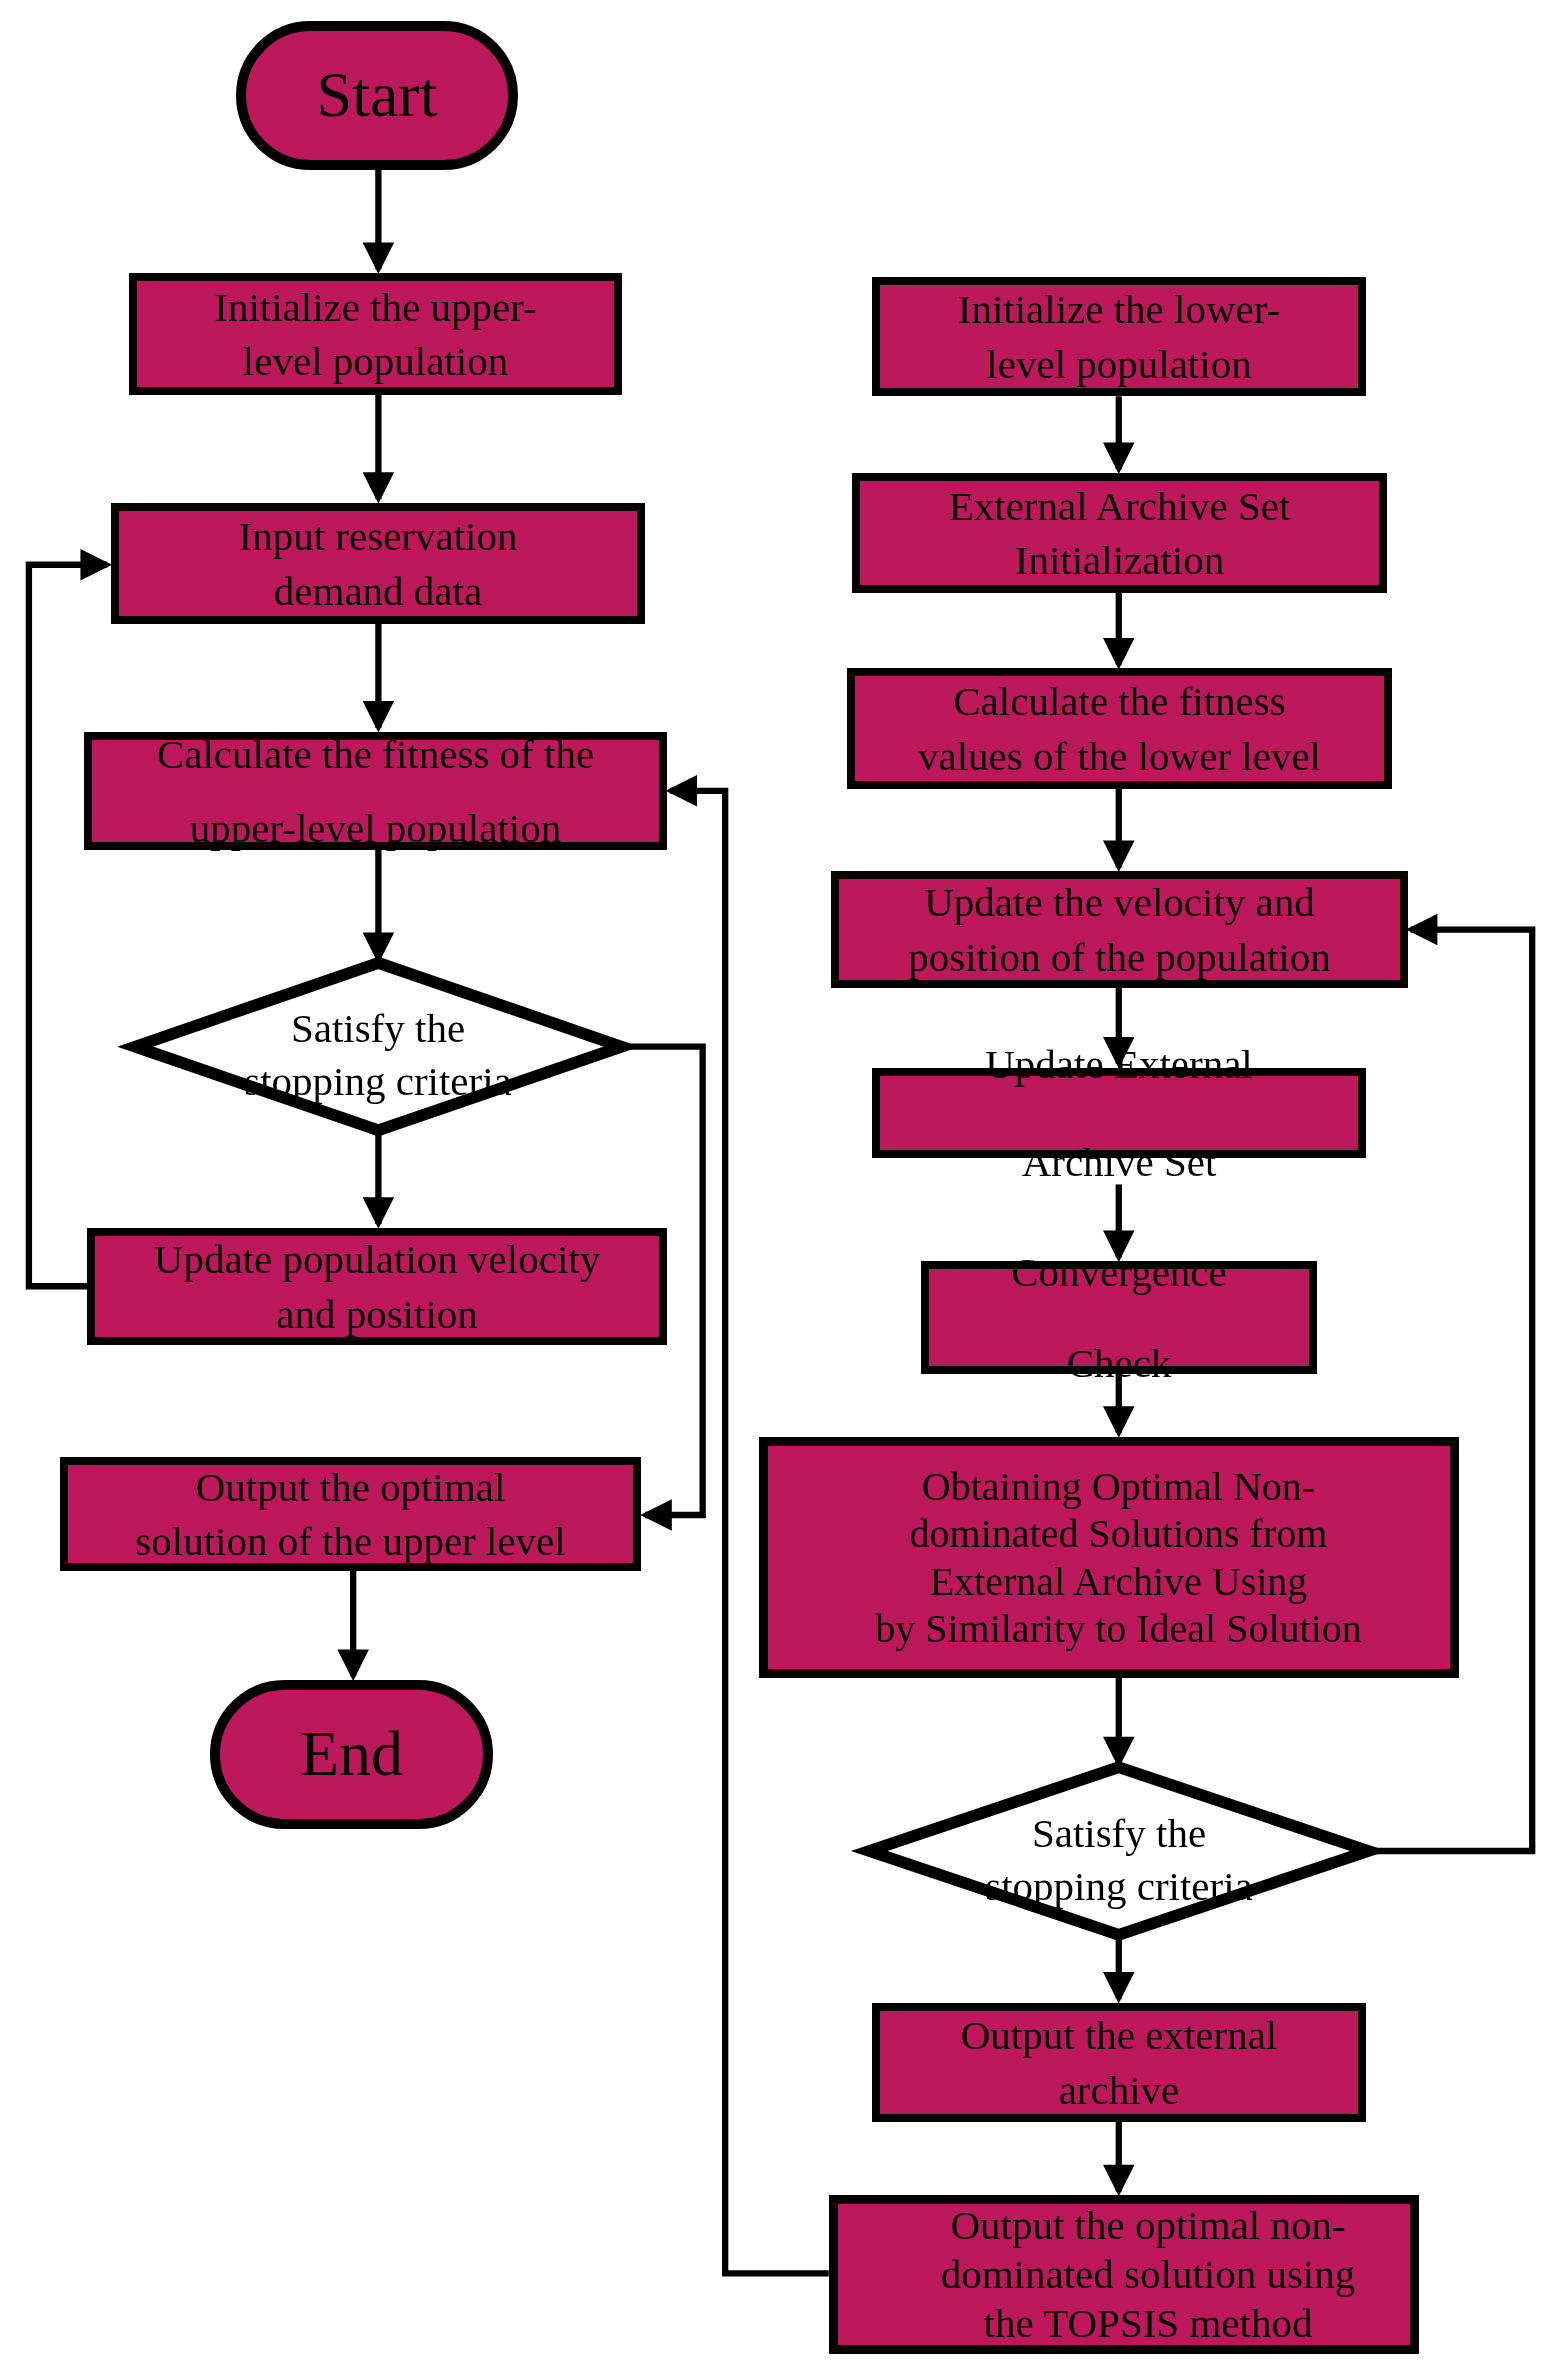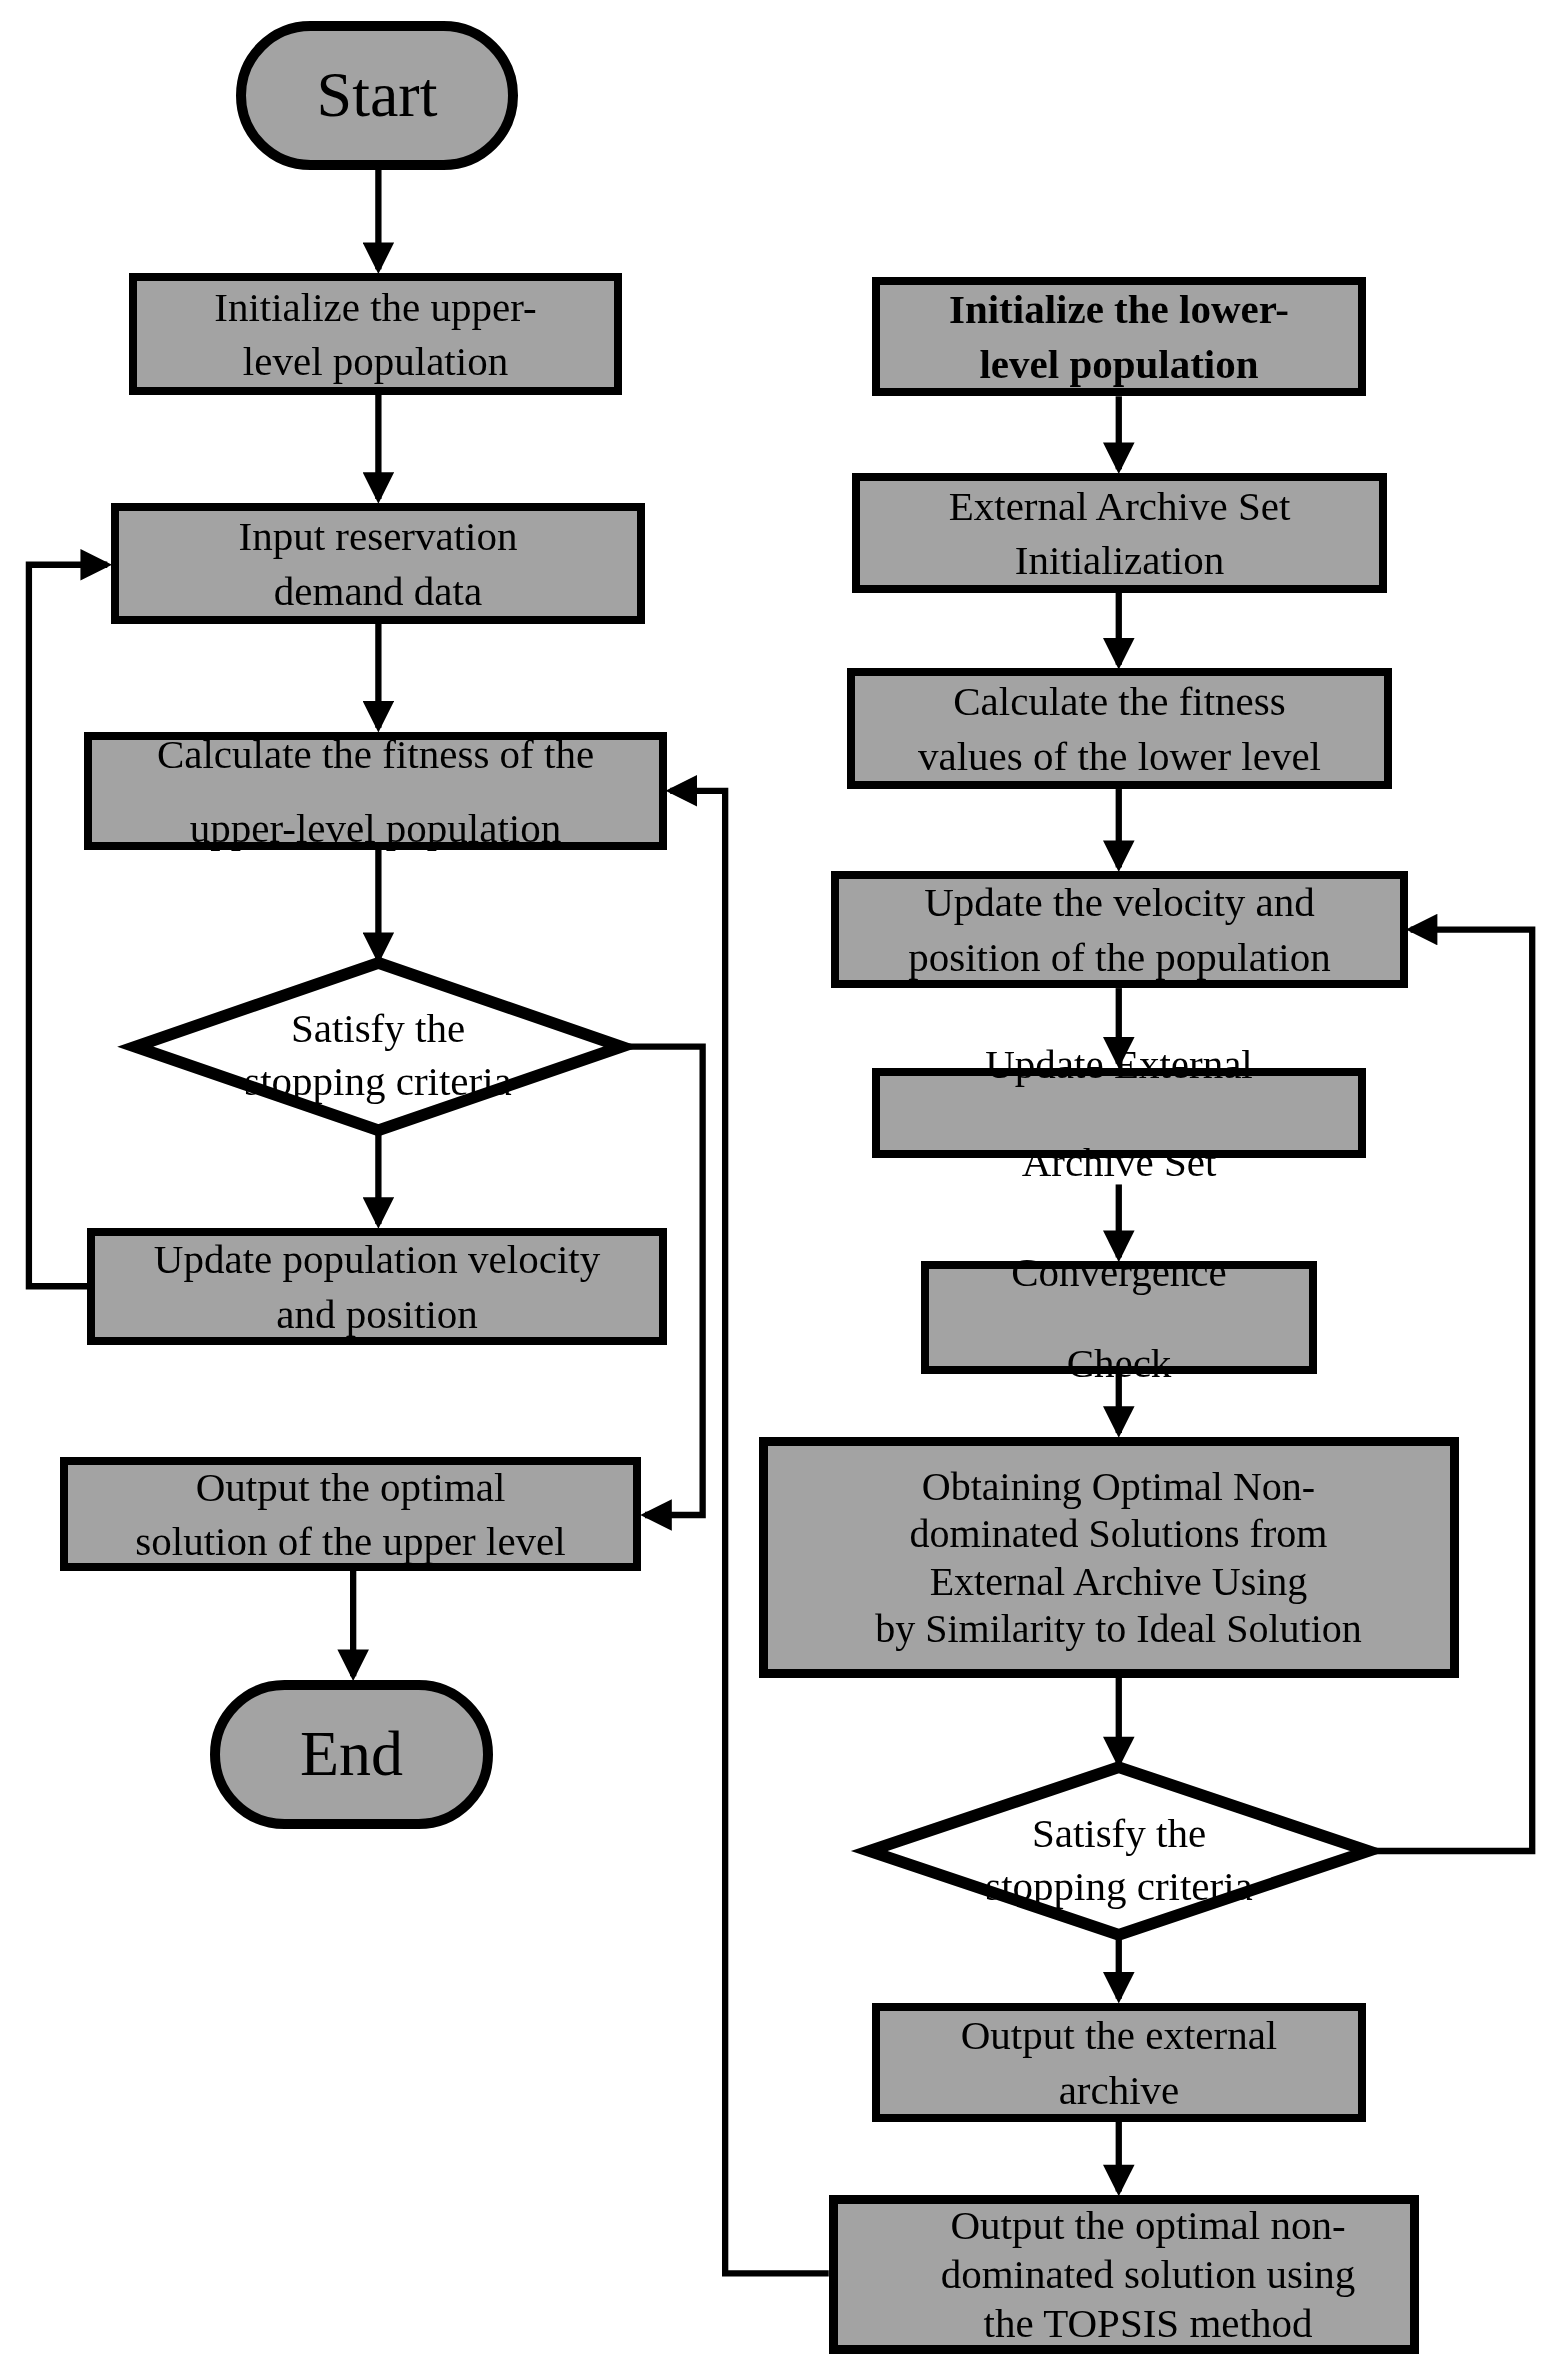--- a/index.html
+++ b/index.html
@@ -8,21 +8,21 @@
     width: 1553px;
     height: 2377px;
     background: #ffffff;
     font-family: "Liberation Serif", "DejaVu Serif", serif;
     color: #000000;
   }
   #wires { position: absolute; left: 0; top: 0; }
   .node {
     position: absolute;
     box-sizing: border-box;
-    background: #a3a3a3;
+    background: #be185d;
     border: 8px solid #000000;
     display: flex;
     flex-direction: column;
     align-items: center;
     justify-content: center;
     text-align: center;
     font-size: 41px;
     line-height: 1.32;
     white-space: nowrap;
   }
@@ -119,21 +119,21 @@
 
   <div class="node" style="left:60px; top:1457px; width:581px; height:114px;">
     <span class="line">Output the optimal</span>
     <span class="line">solution of the upper level</span>
   </div>
 
   <div class="node terminator" style="left:210px; top:1680px; width:283px; height:149px;">
     <span class="line">End</span>
   </div>
 
-  <div class="node" style="left:872px; top:277px; width:494px; height:119px;font-weight:bold;">
+  <div class="node" style="left:872px; top:277px; width:494px; height:119px;">
     <span class="line">Initialize the lower-</span>
     <span class="line">level population</span>
   </div>
 
   <div class="node" style="left:852px; top:473px; width:535px; height:120px;">
     <span class="line">External Archive Set</span>
     <span class="line">Initialization</span>
   </div>
 
   <div class="node" style="left:847px; top:668px; width:545px; height:121px;">

